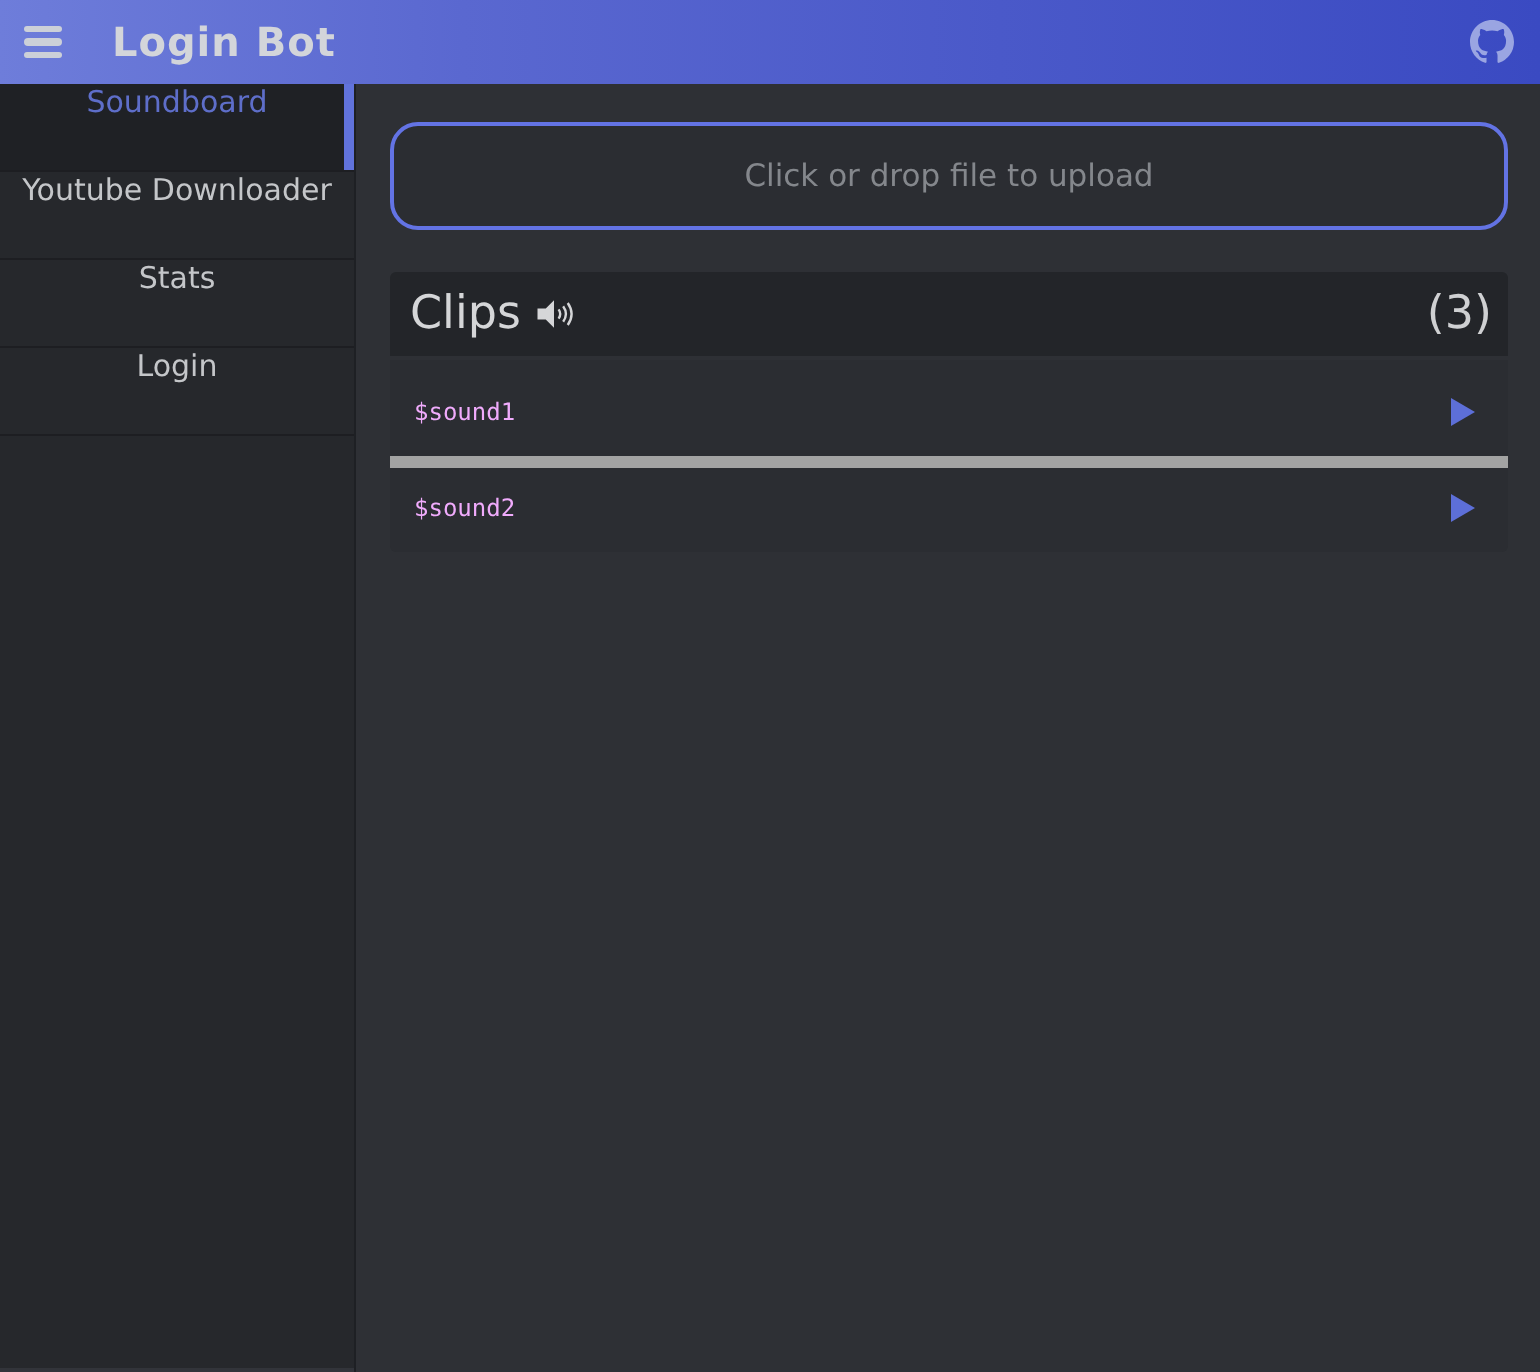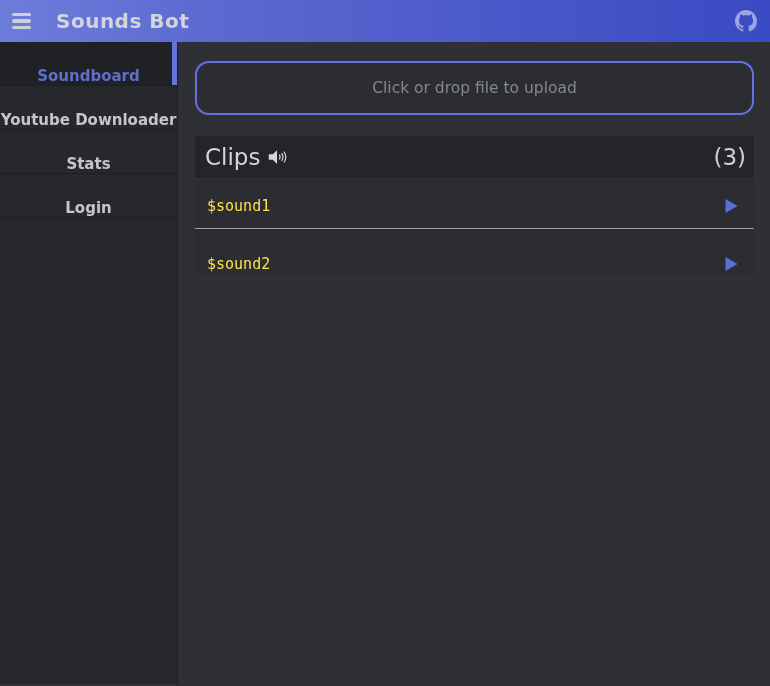--- a/index.html
+++ b/index.html
@@ -33,24 +33,23 @@
     display: flex; align-items: center; justify-content: center; cursor: pointer;
   }
   .github-link svg { width: 22px; height: 22px; fill: #9aa5e2; }
 
   
   .sidebar {
     position: absolute; top: 42px; left: 0; bottom: 0; width: 178px;
     background: #26282c; border-right: 1px solid #1e2024;
   }
   .nav-item {
-    position: relative; height: 44px; display: flex; align-items: flex-end; justify-content: center;
+    position: relative; height: 44px; display: flex; align-items: flex-start; justify-content: center;
     font-size: 15px; color: #c4c6c9; cursor: pointer;
     border-bottom: 1px solid #1d1e22;
-    font-weight: bold;
   }
   .nav-item.active { background: #1f2125; color: #5e6ec9; }
   .nav-item.active .accent {
     position: absolute; right: 0; top: 0; bottom: 0; width: 5px; background: #6173dc;
   }
   .sidebar-bottom-line {
     position: absolute; bottom: 0; left: 0; right: 0; height: 2px; background: #32343a;
   }
 
   
@@ -74,42 +73,42 @@
   .sounds-title { font-size: 23px; }
   .speaker-icon { margin-left: 6px; display: flex; align-items: center; }
   .speaker-icon svg { width: 22px; height: 22px; stroke: #d5d6d8; fill: #d5d6d8; }
   .sounds-count { margin-left: auto; font-size: 23px; color: #cfd0d2; }
 
   .sounds-list { background: #2b2d32; border-radius: 0 0 3px 3px; padding: 3px 0; margin-top: 2px; }
   .sound-row {
     height: 45px; display: flex; align-items: center;
     padding: 0 14px 0 12px;
   }
-  .sound-row + .sound-row { border-top: 1px solid #a3a3a3; align-items: flex-end; }
+  .sound-row + .sound-row { border-top: 6px solid #a3a3a3; }
   .sound-name {
     font-family: "DejaVu Sans Mono", "Liberation Mono", monospace;
-    font-size: 15px; color: #fde047;
+    font-size: 12px; color: #f0abfc;
   }
   .play-button {
     margin-left: auto; background: transparent; border: none; cursor: pointer;
     width: 18px; height: 18px; display: flex; align-items: center; justify-content: center;
     padding: 0;
   }
   .play-button svg { width: 13px; height: 14px; fill: #5d6fd8; }
 </style>
 </head>
 <body>
 
 <div class="header">
   <button class="hamburger">
     <span class="bar"></span>
     <span class="bar"></span>
     <span class="bar"></span>
   </button>
-  <div class="header-title">Sounds Bot</div>
+  <div class="header-title">Login Bot</div>
   <div class="github-link">
     <svg viewBox="0 0 16 16">
       <path d="M8 0C3.58 0 0 3.58 0 8c0 3.54 2.29 6.53 5.47 7.59.4.07.55-.17.55-.38 0-.19-.01-.82-.01-1.49-2.01.37-2.53-.49-2.69-.94-.09-.23-.48-.94-.82-1.13-.28-.15-.68-.52-.01-.53.63-.01 1.08.58 1.23.82.72 1.21 1.87.87 2.33.66.07-.52.28-.87.51-1.07-1.78-.2-3.64-.89-3.64-3.95 0-.87.31-1.59.82-2.15-.08-.2-.36-1.02.08-2.12 0 0 .67-.21 2.2.82.64-.18 1.32-.27 2-.27s1.36.09 2 .27c1.53-1.04 2.2-.82 2.2-.82.44 1.1.16 1.92.08 2.12.51.56.82 1.27.82 2.15 0 3.07-1.87 3.75-3.65 3.95.29.25.54.73.54 1.48 0 1.07-.01 1.93-.01 2.2 0 .21.15.46.55.38A8.01 8.01 0 0 0 16 8c0-4.42-3.58-8-8-8z"></path>
     </svg>
   </div>
 </div>
 
 <nav class="sidebar">
   <div class="nav-item active">
     <span>Soundboard</span>

